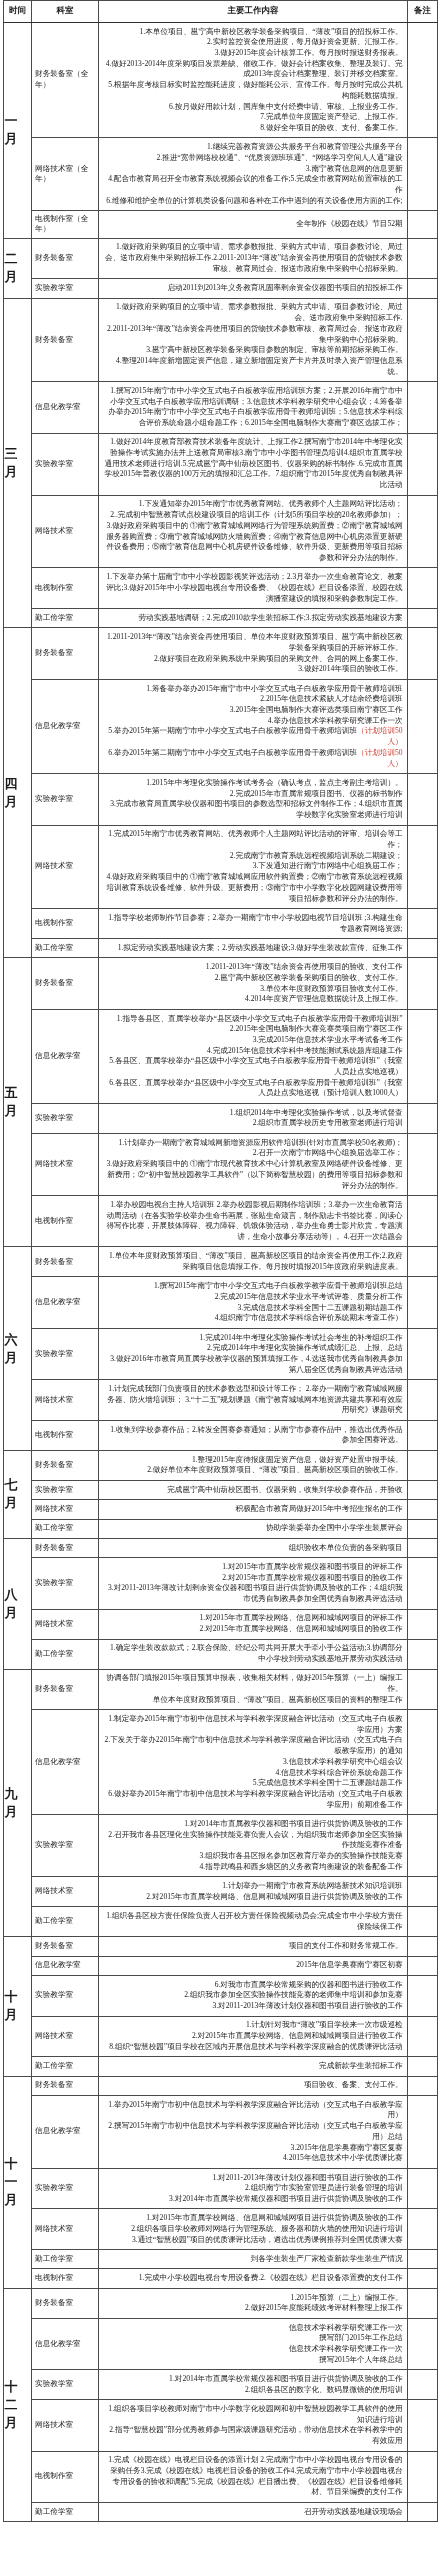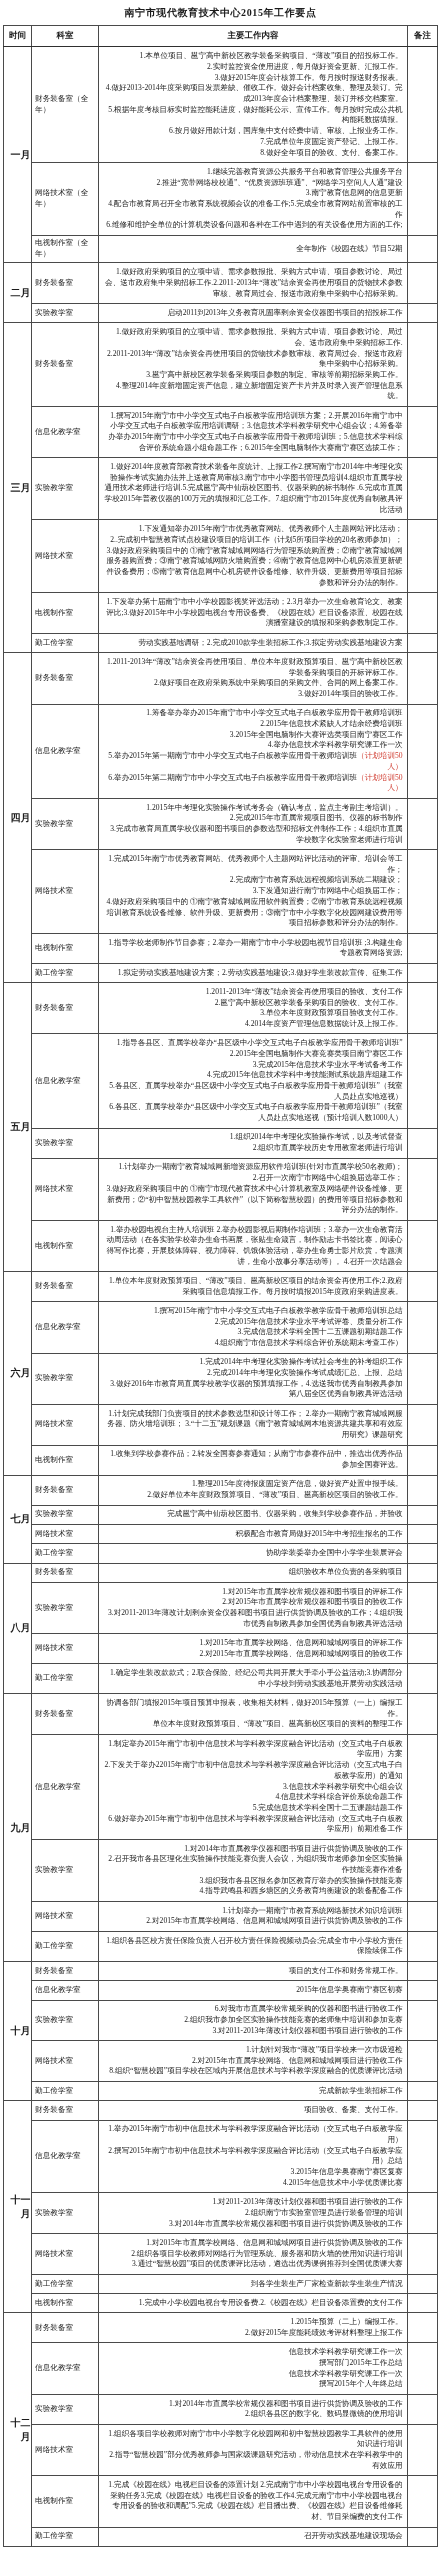--- a/index.html
+++ b/index.html
@@ -30,24 +30,24 @@
     word-break:break-all;
   }
   .worktable thead th{
     font-size:8.5px;
     font-weight:bold;
     text-align:center;
     padding:4.4px 1.3px;
     border-bottom:1.3px solid #2f2f2f;
   }
   td.month{
-    text-align:right;
+    text-align:left;
     vertical-align:middle;
     font-weight:bold;
-    font-size:10px;
+    font-size:13px;
     padding:0 0.6px;
   }
   td.dept{
     font-size:7.6px;
     vertical-align:middle;
     padding:2.5px 3.1px;
     line-height:10.7px;
   }
   td.content{
     font-size:7.6px;
@@ -58,21 +58,20 @@
   }
   td.note{font-size:7.6px;}
   .line{margin:0;}
   .red{color:#d03a2e;}
   tr.month-start td{border-top:1.3px solid #2f2f2f;}
 </style>
 </head>
 <body>
 
 <div class="page">
-  <div class="title">南宁市现代教育技术中心2015年工作要点</div>
   <table class="worktable">
     <colgroup>
       <col style="width:28px">
       <col style="width:67px">
       <col style="width:309px">
       <col style="width:30px">
     </colgroup>
     <thead>
       <tr>
         <th>时间</th>

